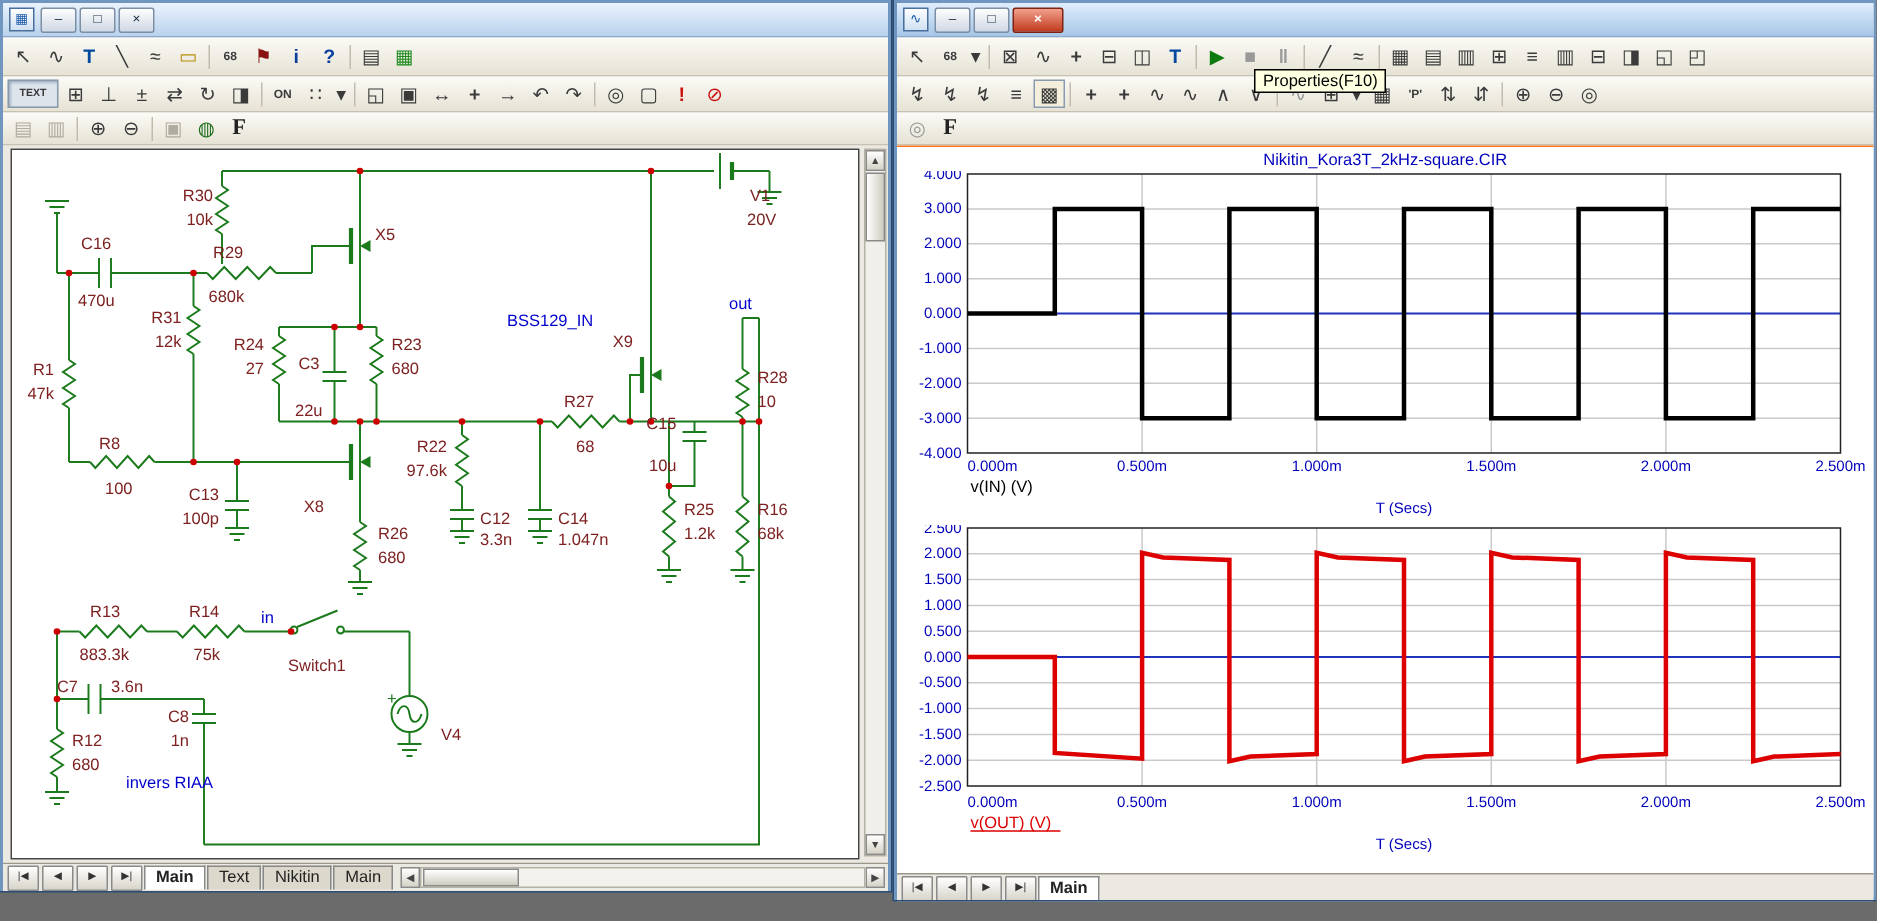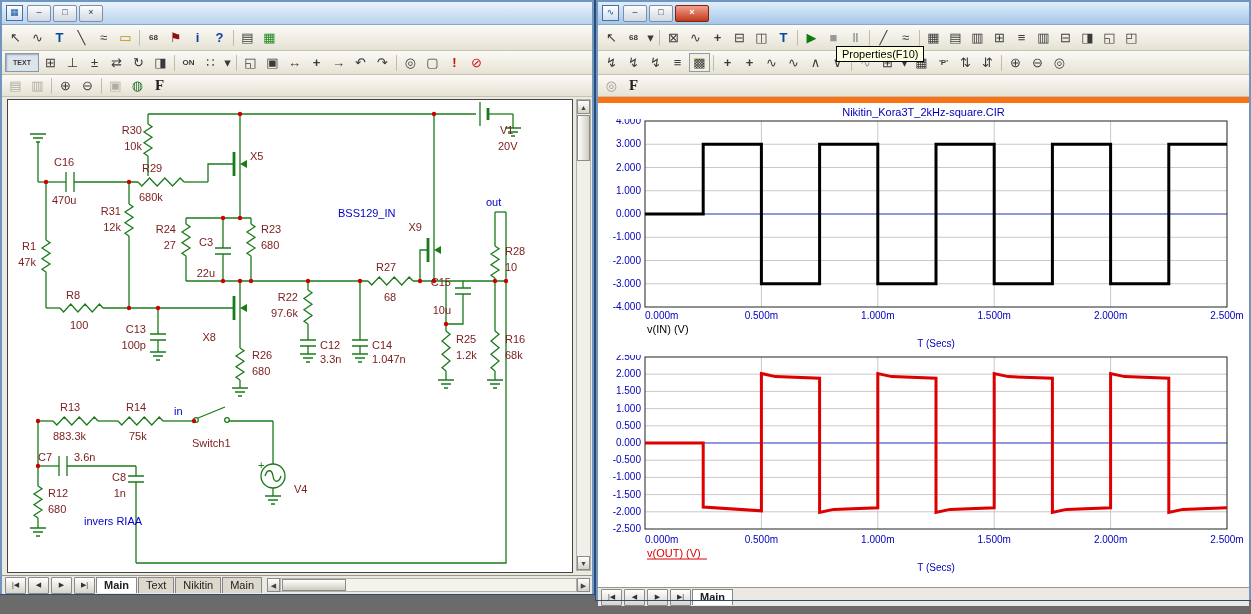--- a/index.html
+++ b/index.html
@@ -45,21 +45,21 @@
   .vscroll .up{position:absolute;top:0;left:0;}
   .vscroll .down{position:absolute;bottom:0;left:0;}
   .vthumb{position:absolute;top:15px;left:0;width:13px;height:46px;background:linear-gradient(90deg,#fff,#cfccc0);border:1px solid #8a8a8a;box-sizing:border-box;}
   .tabsrow{height:18px;display:flex;align-items:center;background:#ece9e2;border-top:1px solid #9a9688;padding:0 2px;font-size:11px;}
   .navgrp,.tabgrp{display:inline-flex;align-items:center;}
   .tab{padding:0 7px;height:15px;line-height:15px;border:1px solid #888;border-bottom:none;background:#dcd8cc;margin-right:1px;color:#222;}
   .tab.sel{background:#fff;font-weight:bold;}
   .hscroll{display:inline-flex;align-items:center;flex:1;margin-left:4px;}
   .htrack{flex:1;height:14px;background:#f4f2ec;border:1px solid #b5b1a4;position:relative;box-sizing:border-box;}
   .hthumb{position:absolute;left:1px;top:0;width:64px;height:12px;background:linear-gradient(#fff,#cfccc0);border:1px solid #8a8a8a;box-sizing:border-box;}
-  .plotpanel{position:relative;height:484px;background:#ffffff;border-top:6px solid #f97316;padding-left:16px;}
+  .plotpanel{position:relative;height:484px;background:#ffffff;border-top:1px solid #f97316;padding-left:16px;}
   .ptitle{position:absolute;top:3px;left:0;width:100%;text-align:center;color:#0000bb;font-size:11px;}
   #chart1{position:absolute;left:3px;top:16px;}
   #chart2{position:absolute;left:3px;top:252px;}
   .grid{stroke:#c9c9c9;stroke-width:1;}
   .zero{stroke:#2233bb;stroke-width:1.2;}
   .pborder{fill:none;stroke:#222;stroke-width:1;}
   .tick{font-family:"Liberation Sans",sans-serif;font-size:10px;fill:#0000bb;}
   .cname{font-family:"Liberation Sans",sans-serif;font-size:11px;}
   .tooltip{position:absolute;left:238px;top:44px;background:#ffffe1;border:1px solid #000;
            padding:1px 5px;font-size:11px;color:#000;z-index:40;white-space:nowrap;}

